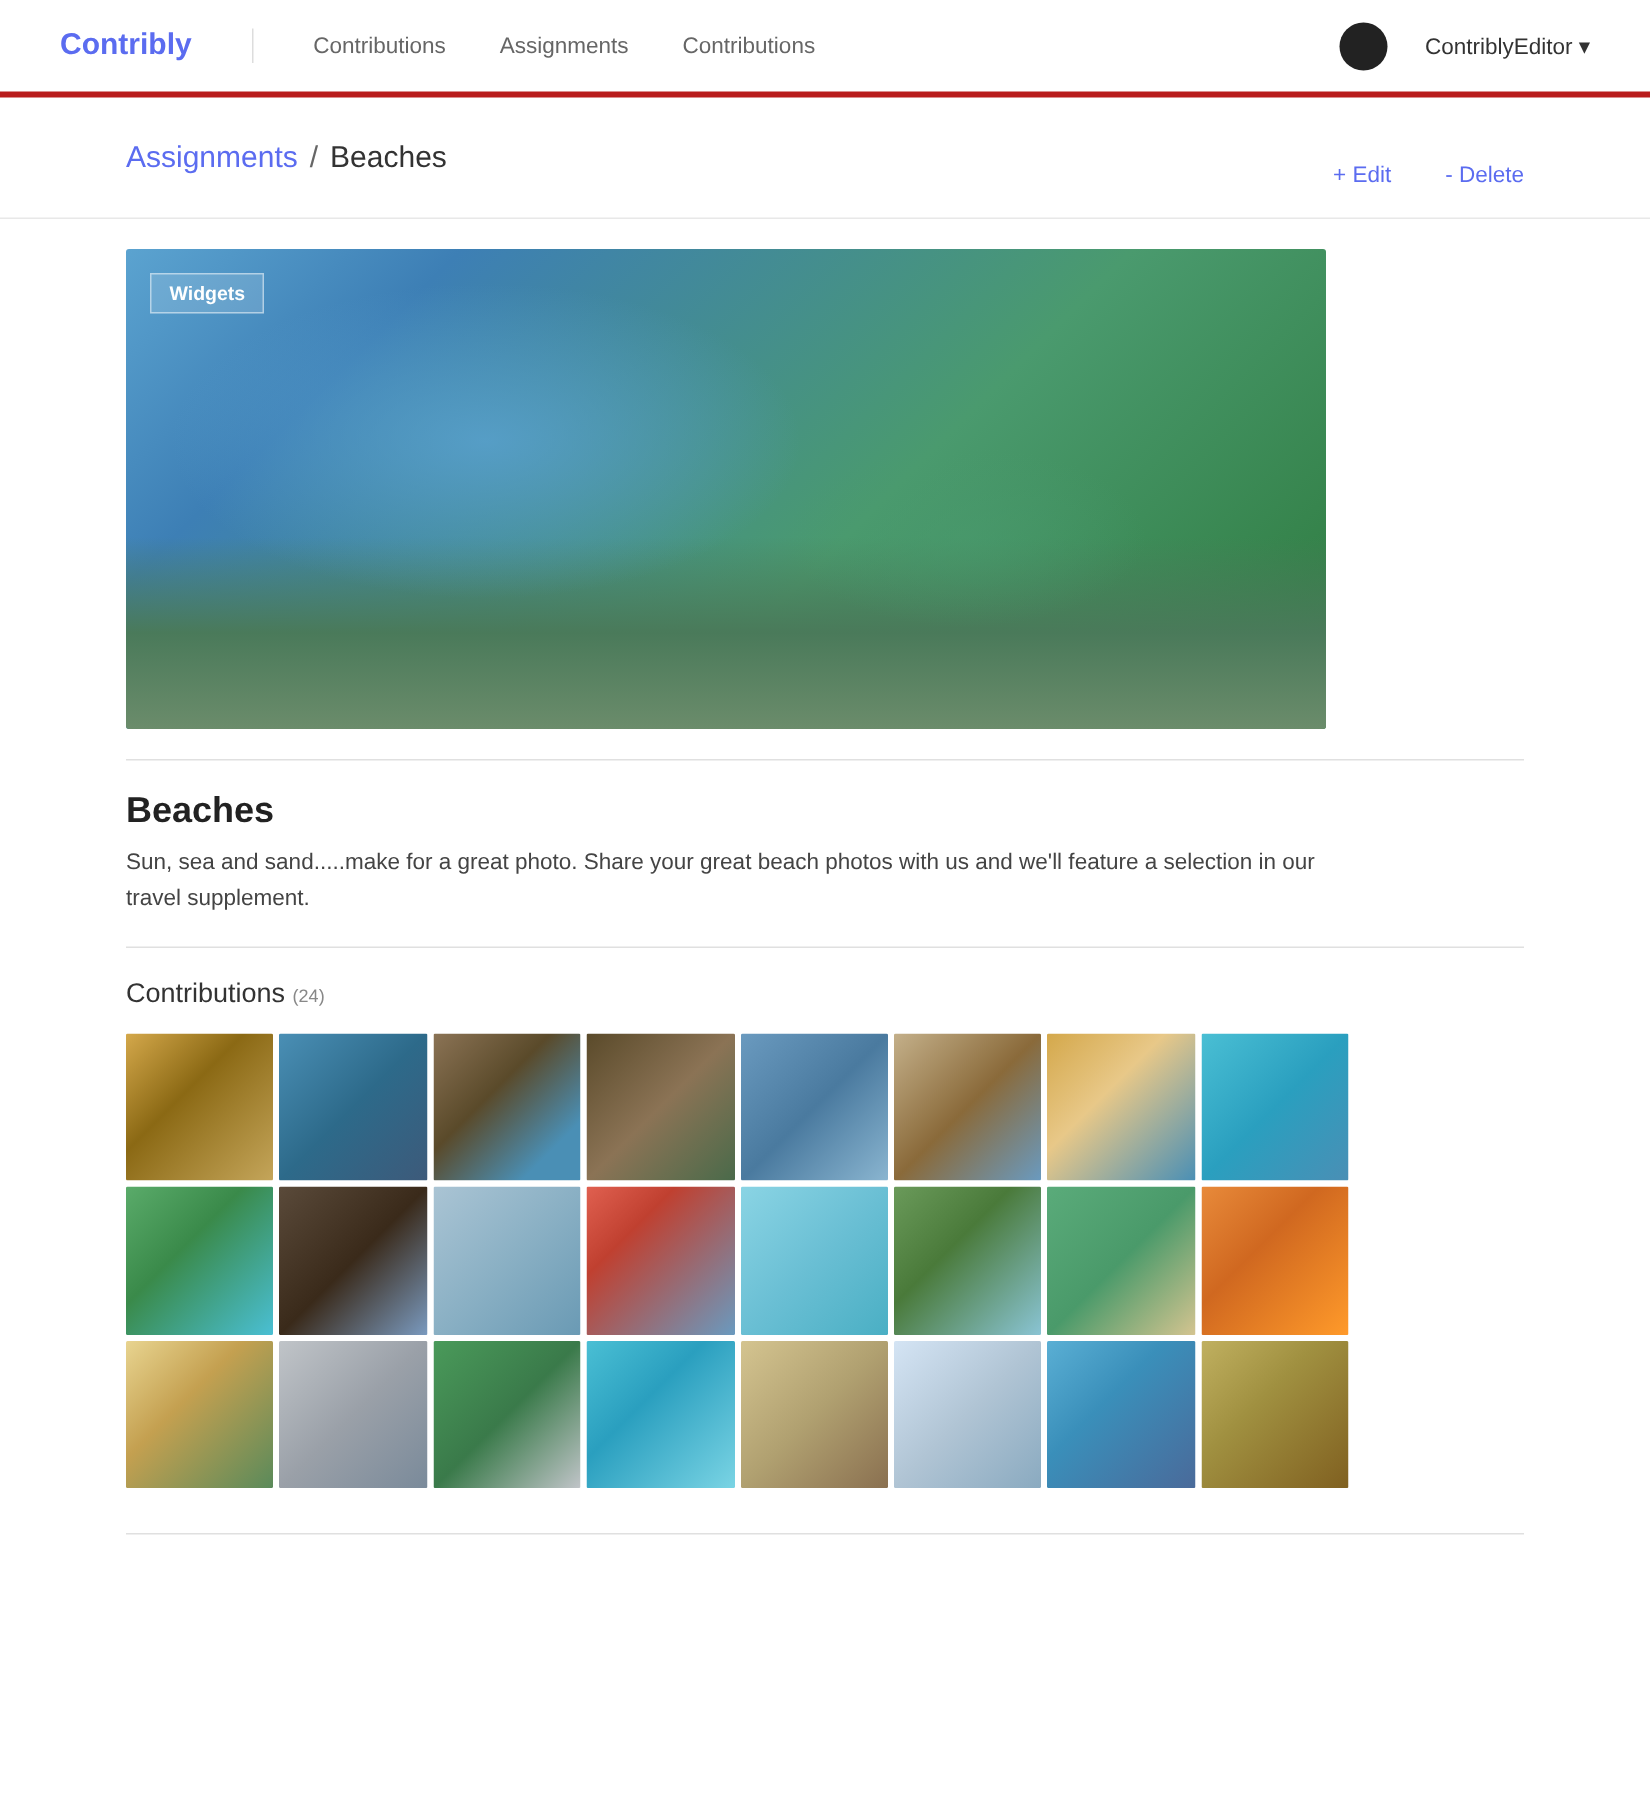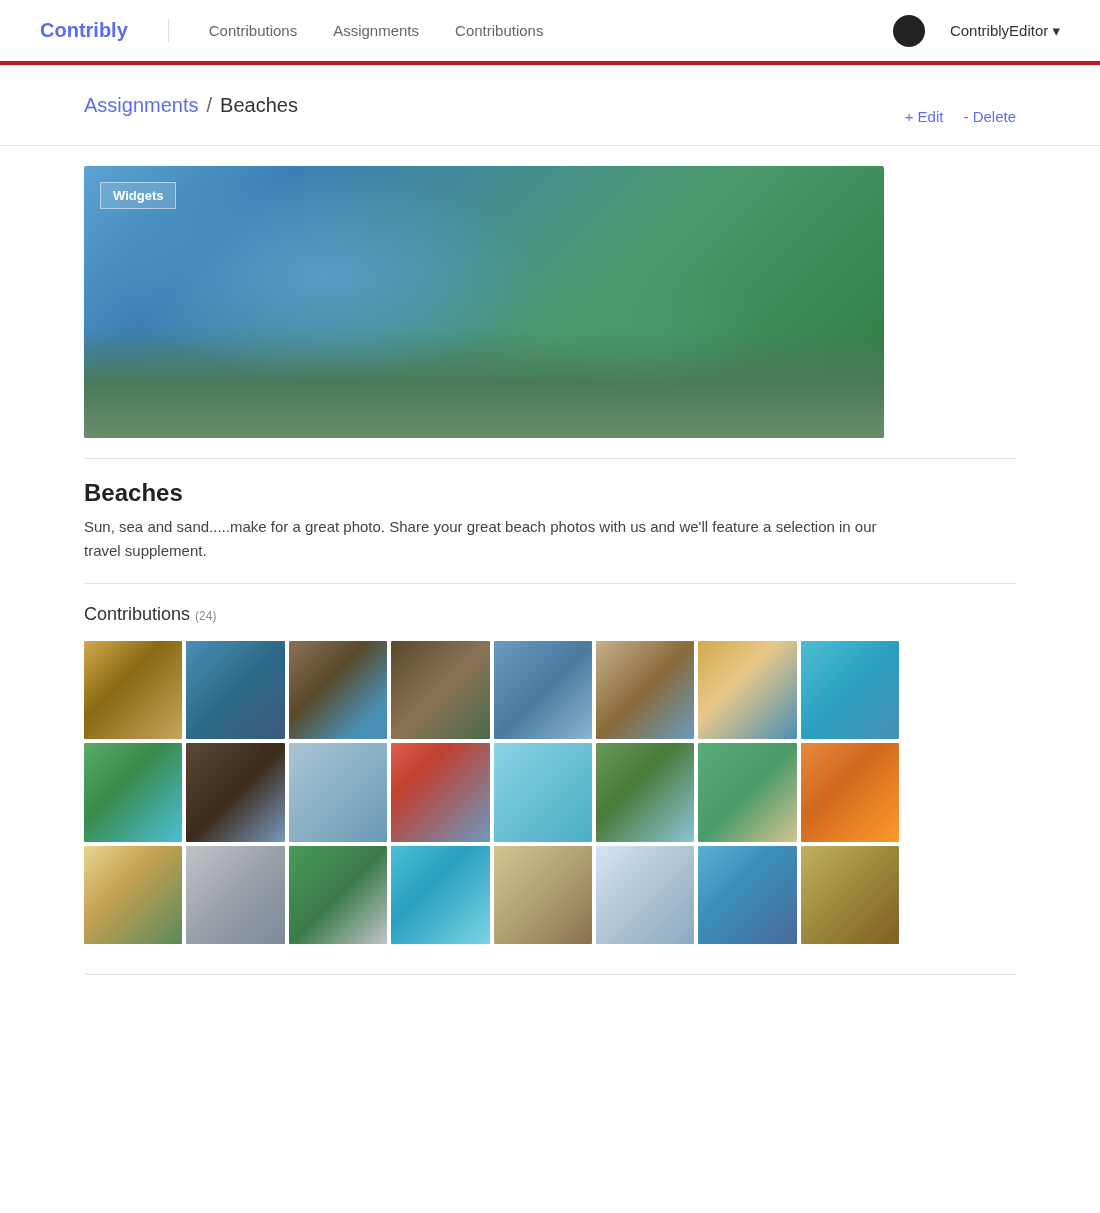--- a/index.html
+++ b/index.html
@@ -19,32 +19,32 @@
 
     
     .subnav {
       display: flex; align-items: center; justify-content: space-between;
       padding: 20px 84px 20px 84px; border-bottom: 1px solid #e8e8e8;
     }
     .breadcrumb { display: flex; align-items: center; gap: 8px; font-size: 20px; }
     .breadcrumb-link { color: #5b6cf0; text-decoration: none; cursor: pointer; }
     .breadcrumb-sep { color: #666; font-weight: 300; }
     .breadcrumb-current { color: #333; font-weight: 400; }
-    .action-buttons { display: flex; gap: 20px; margin-top: 23px; }
+    .action-buttons { display: flex; gap: 36px; margin-top: 23px; }
     .action-btn { background: none; border: none; font-size: 15px; cursor: pointer; text-decoration: none; }
     .action-btn-edit { color: #5b6cf0; }
     .action-btn-delete { color: #5b6cf0; }
 
     
     .main { padding: 20px 84px 40px 84px; }
 
     
     .hero-container { position: relative; margin-bottom: 20px; }
     .hero-image {
-      width: 800px; height: 272px;
+      width: 800px; height: 320px;
       background: linear-gradient(135deg, #5ba3d0 0%, #3d7fb5 20%, #4a9a6e 60%, #2d7a3d 100%);
       border-radius: 2px; position: relative; overflow: hidden;
     }
     
     .hero-image::before {
       content: '';
       position: absolute; bottom: 0; left: 0; right: 0; height: 40%;
       background: linear-gradient(to top, #6b8c6b 0%, #4a7a5a 50%, transparent 100%);
     }
     .hero-image::after {

